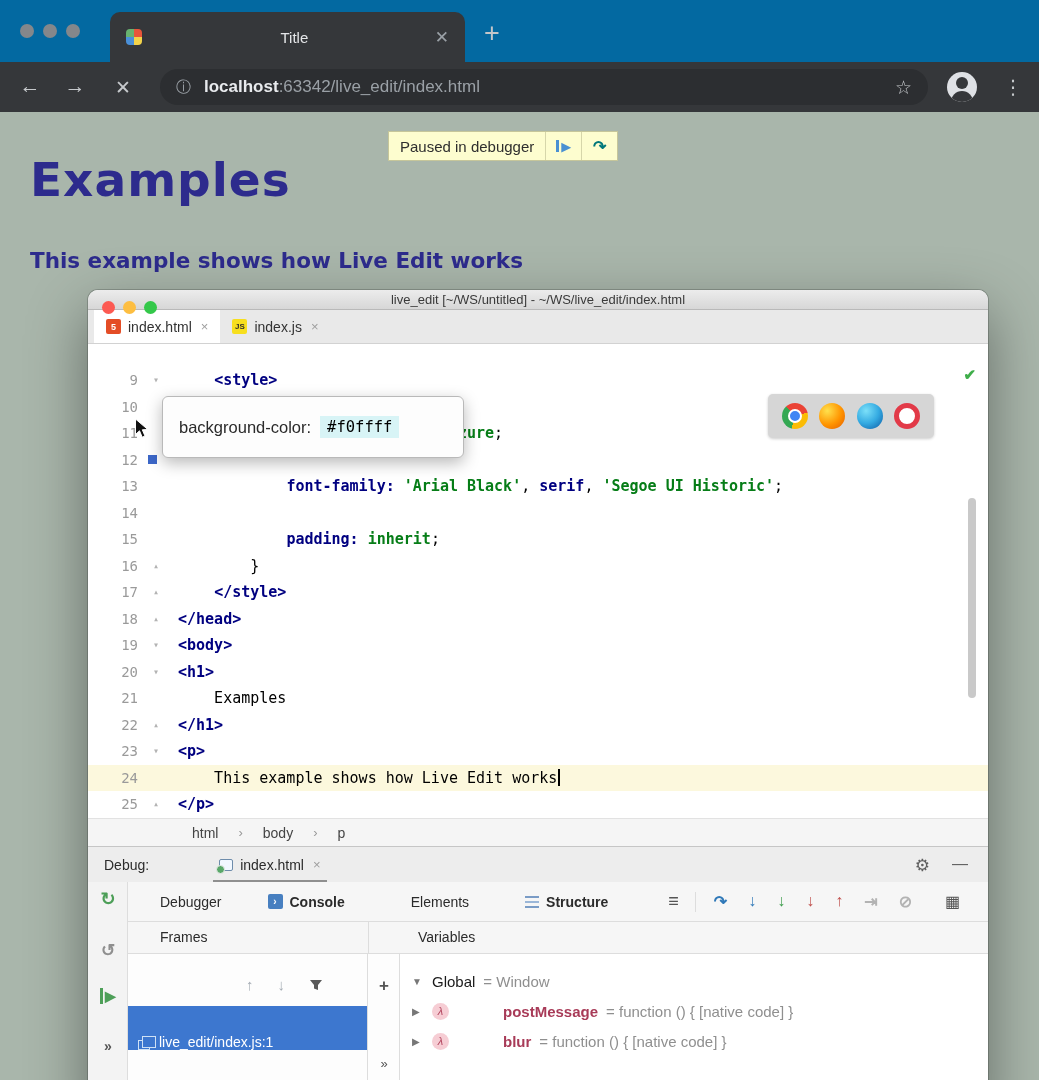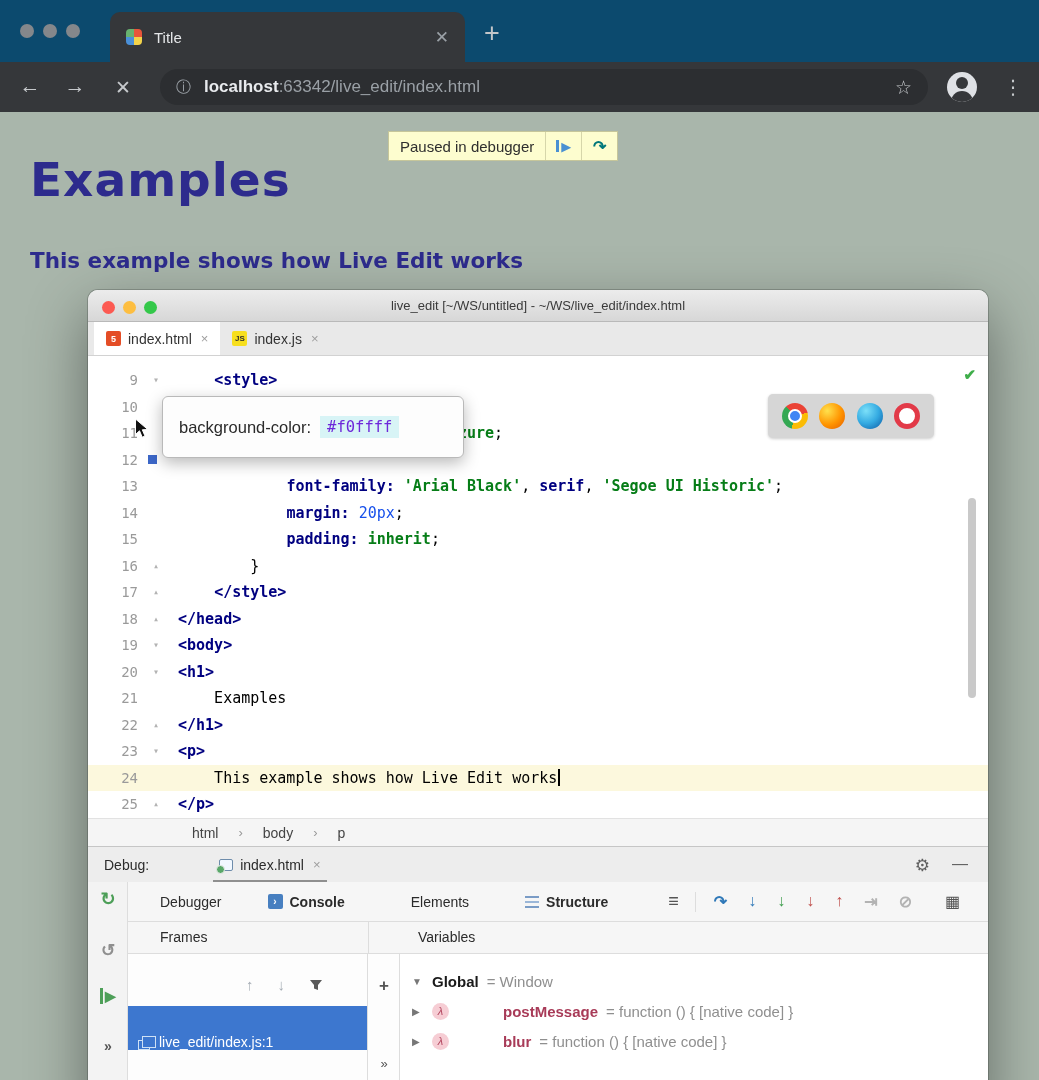--- a/index.html
+++ b/index.html
@@ -3,21 +3,21 @@
 <meta charset="utf-8">
 <style>
   * { box-sizing: border-box; }
   body { margin: 0; background: #555; }
   .stage {
     position: relative; width: 1039px; height: 1080px; overflow: hidden;
     background: #a9b6ab; font-family: "Liberation Sans", sans-serif;
   }
 
   
-  .tabstrip { position: absolute; top: 0; left: 0; right: 0; height: 62px; background: #0c4a6e; }
+  .tabstrip { position: absolute; top: 0; left: 0; right: 0; height: 62px; background: #0369a1; text-align: center; }
   .traffic { position: absolute; top: 24px; left: 20px; display: flex; gap: 9px; }
   .traffic span { width: 14px; height: 14px; border-radius: 50%; background: #84878b; }
   .browser-tab {
     position: absolute; left: 110px; top: 12px; width: 355px; height: 50px;
     background: #35373a; border-radius: 10px 10px 0 0; display: flex; align-items: center; padding: 0 16px;
   }
   .favicon { width: 16px; height: 16px; border-radius: 4px; flex: none;
     background: conic-gradient(#e8553a 0 25%, #f3d34a 0 50%, #4a90d9 0 75%, #67b26f 0); }
   .tab-title { color: #e4e6e8; font-size: 15px; margin-left: 12px; flex: 1; }
   .tab-close { color: #9aa0a6; font-size: 17px; cursor: default; }
@@ -56,21 +56,21 @@
   .page-h1 { position: absolute; left: 30px; top: 152px; font-size: 47px; font-weight: bold;
     color: #2d2b8d; letter-spacing: 1px; font-family: "DejaVu Sans", sans-serif; }
   .page-h2 { position: absolute; left: 30px; top: 248px; font-size: 21.5px; font-weight: bold;
     color: #2d2b8d; font-family: "DejaVu Sans", sans-serif; }
 
   
   .ide { position: absolute; left: 88px; top: 290px; width: 900px; height: 830px; background: #fff;
     border-radius: 10px; overflow: hidden;
     box-shadow: 0 22px 60px rgba(0,0,0,.42), 0 0 0 1px rgba(0,0,0,.18); }
 
-  .ide-titlebar { height: 32px; background: linear-gradient(#ececec, #d7d7d7); border-bottom: 1px solid #b9b9b9;
+  .ide-titlebar { height: 20px; background: linear-gradient(#ececec, #d7d7d7); border-bottom: 1px solid #b9b9b9;
     display: flex; align-items: center; justify-content: center; font-size: 13px; color: #3a3a3a; position: relative; }
   .tl { position: absolute; left: 14px; top: 11px; display: flex; gap: 8px; }
   .tl span { width: 13px; height: 13px; border-radius: 50%; }
   .tl-red { background: #fc5a52; } .tl-yellow { background: #fdbe41; } .tl-green { background: #34c84a; }
 
   .ide-tabbar { height: 34px; background: #e9e9e9; border-bottom: 1px solid #d2d2d2;
     display: flex; align-items: stretch; padding-left: 6px; }
   .ide-tab { display: flex; align-items: center; gap: 7px; padding: 0 12px; font-size: 14px; color: #333; }
   .ide-tab.active { background: #fff; }
   .fi-html { width: 15px; height: 15px; border-radius: 2px; background: #e44d26; color: #fff;
@@ -95,21 +95,21 @@
   .tk-s  { color: #067d17; font-weight: bold; }
   .tk-k  { color: #067d17; font-weight: bold; }
   .tk-k2 { color: #000080; font-weight: bold; }
   .tk-n  { color: #1750eb; }
   .tk-p  { color: #000; }
   .caret { display: inline-block; width: 2px; height: 17px; background: #000; vertical-align: -3px; margin-left: 1px; }
 
   .ed-tooltip { position: absolute; left: 74px; top: 106px; width: 302px; height: 62px; background: #fdfdfd;
     border: 1px solid #b9b9b9; border-radius: 6px; box-shadow: 0 5px 16px rgba(0,0,0,.28);
     display: flex; align-items: center; padding: 0 16px; font-size: 16.5px; color: #2b2b2b; z-index: 5; }
-  .tooltip-chip { font-family: "DejaVu Sans Mono", monospace; background: #d8f4f6; color: #6d28d9;
+  .tooltip-chip { font-family: "DejaVu Sans Mono", monospace; background: #d8f4f6; color: #000000;
     padding: 2px 7px; margin-left: 9px; font-size: 15.5px; }
 
   .mouse-cursor { position: absolute; left: 46px; top: 128px; z-index: 6; }
 
   .browser-popup { position: absolute; left: 680px; top: 104px; width: 166px; height: 44px; background: #d6d6d6;
     border-radius: 5px; display: flex; align-items: center; justify-content: space-around; padding: 0 8px;
     z-index: 4; box-shadow: 0 1px 3px rgba(0,0,0,.2); }
   .bicon { width: 26px; height: 26px; border-radius: 50%; position: relative; }
   .chrome-ic { background: conic-gradient(from -45deg, #ea4335 0 120deg, #fbbc05 0 240deg, #34a853 0 360deg); }
   .chrome-ic::after { content: ""; position: absolute; inset: 6px; background: #4285f4;
@@ -188,21 +188,21 @@
     border-right: 1px solid #ddd; }
   .vs-plus { position: absolute; left: 0; width: 32px; top: 22px; text-align: center; color: #555;
     font-size: 17px; font-weight: bold; }
   .vs-chev { position: absolute; left: 0; width: 32px; top: 102px; text-align: center; color: #555; font-size: 13px; }
 
   .vars-panel { position: absolute; left: 312px; right: 0; top: 664px; bottom: 0; background: #fff; padding-top: 12px; }
   .var-row { display: flex; align-items: center; height: 30px; padding-left: 12px; gap: 8px; font-size: 15px; }
   .expander { color: #777; font-size: 10px; width: 12px; flex: none; }
   .lambda { width: 17px; height: 17px; border-radius: 50%; background: #f6cdd4; color: #b2455e;
     display: flex; align-items: center; justify-content: center; font-size: 11px; font-style: italic; flex: none; }
-  .var-scope { color: #1a1a1a; font-weight: bold; }
+  .var-scope { color: #1a1a1a; font-weight: normal; }
   .var-name { color: #a83b58; font-weight: bold; margin-left: 46px; }
   .var-eq { color: #8f8f8f; }
 </style>
 </head>
 <body>
 
 <div class="stage">
 
   <div class="tabstrip">
     <div class="traffic">
@@ -294,21 +294,20 @@
             <span class="code"></span>
           </div>
           <div class="code-line">
             <span class="ln">13</span>
             <span class="fold"></span>
             <span class="code"><span class="tk-p">            </span><span class="tk-pr">font-family: </span><span class="tk-s">'Arial Black'</span><span class="tk-p">, </span><span class="tk-k2">serif</span><span class="tk-p">, </span><span class="tk-s">'Segoe UI Historic'</span><span class="tk-p">;</span></span>
           </div>
           <div class="code-line">
             <span class="ln">14</span>
             <span class="fold"></span>
-            <span class="code"><span class="tk-p">            </span><span class="tk-pr">margin: </span><span class="tk-n">20px</span><span class="tk-p">;</span></span>
           </div>
           <div class="code-line">
             <span class="ln">15</span>
             <span class="fold"></span>
             <span class="code"><span class="tk-p">            </span><span class="tk-pr">padding: </span><span class="tk-k">inherit</span><span class="tk-p">;</span></span>
           </div>
           <div class="code-line">
             <span class="ln">16</span>
             <span class="fold">▴</span>
             <span class="code"><span class="tk-p">        }</span></span>

